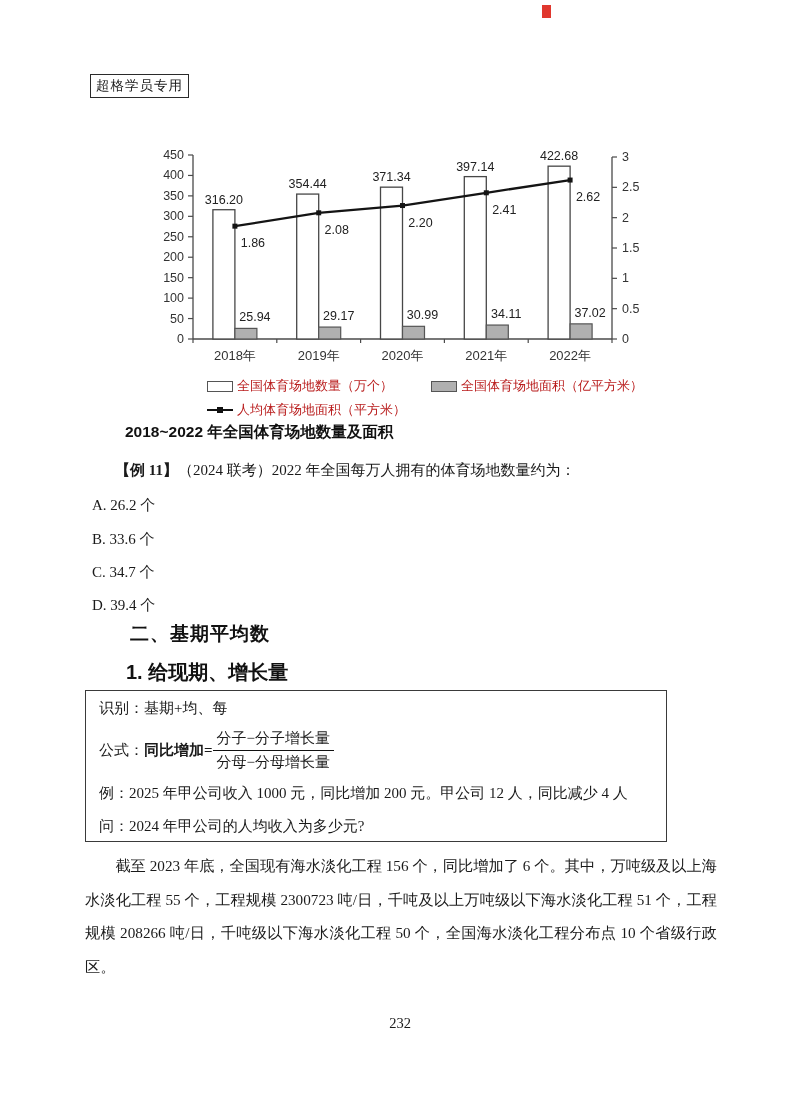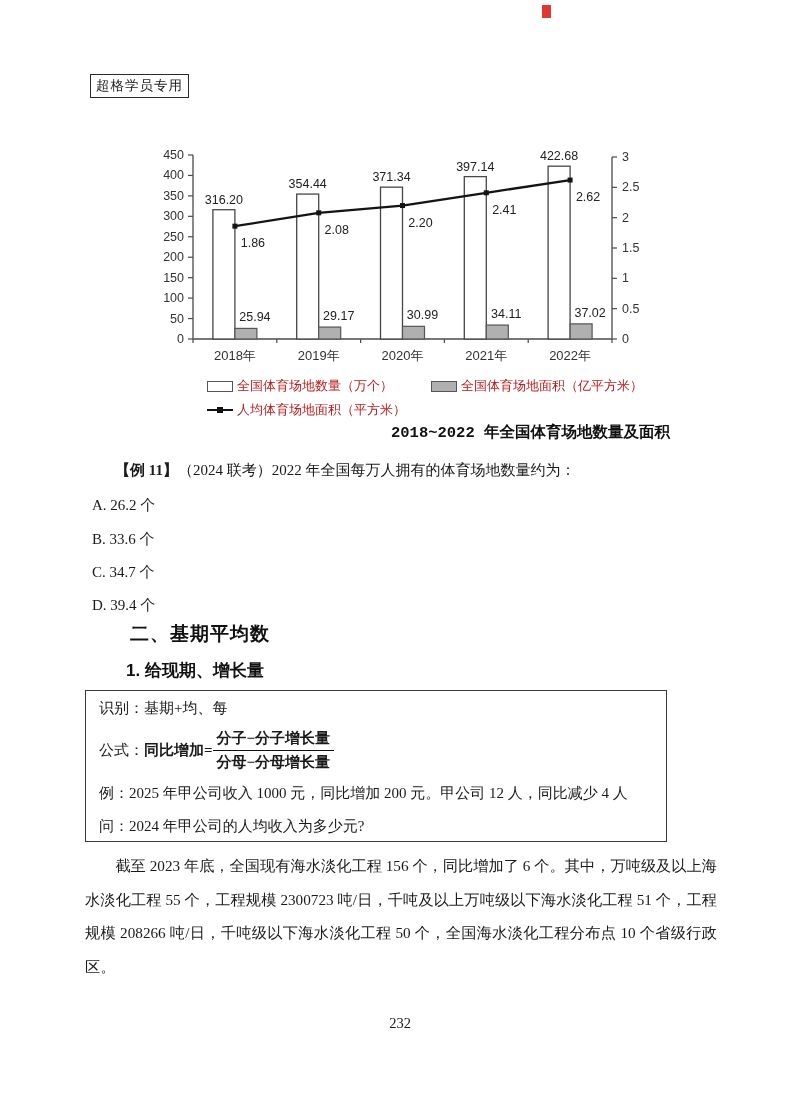--- a/index.html
+++ b/index.html
@@ -14,37 +14,37 @@
   
   #chart-wrap{left:125px;top:144px;width:545px;height:222px;}
   #chart-svg text{font-family:"Liberation Sans","DejaVu Sans",sans-serif;font-size:12.5px;fill:#333;}
   #chart-svg text.cat{font-size:13px;fill:#333;}
   #chart-svg text.val{font-size:12.5px;fill:#222;}
   .legend-item{position:absolute;display:flex;align-items:center;gap:4px;
                font-family:"Liberation Sans","DejaVu Sans",sans-serif;font-size:13px;color:#b91c1c;white-space:nowrap;}
   .sw-bar{width:26px;height:11px;border:1px solid #555;box-sizing:border-box;}
   .sw-line{width:26px;height:2px;background:#111;position:relative;}
   .sw-line::after{content:"";position:absolute;left:10px;top:-2px;width:6px;height:6px;background:#111;}
-  #chart-title{left:125px;top:422px;width:545px;text-align:right;font-weight:bold;
-               font-size:15.5px;font-family:Liberation Mono, monospace;color:#111;}
+  #chart-title{left:125px;top:422px;width:545px;text-align:left;font-weight:bold;
+               font-size:15.5px;font-family:Liberation Sans, sans-serif;color:#111;}
   
   #question{left:115px;top:461px;font-size:15px;white-space:nowrap;}
   #question .tag{font-weight:bold;}
   .option{left:92px;font-size:15px;white-space:nowrap;}
   
   #sec-heading{left:130px;top:621px;font-size:19px;font-weight:bold;
                font-family:"Liberation Sans","DejaVu Sans",sans-serif;color:#111;letter-spacing:1px;}
-  #sec-subheading{left:126px;top:659px;font-size:17px;font-weight:bold;
+  #sec-subheading{left:126px;top:659px;font-size:20px;font-weight:bold;
                font-family:"Liberation Sans","DejaVu Sans",sans-serif;color:#111;text-align:center;}
   
   #formula-box{left:85px;top:690px;width:582px;height:152px;border:1.5px solid #3a3a3a;box-sizing:border-box;}
   .box-line{position:absolute;left:13px;font-size:15px;white-space:nowrap;}
   #box-formula-line{display:flex;align-items:center;}
   #box-formula-line .bold{font-weight:bold;}
-  .fraction{display:inline-block;text-align:center;font-weight:bold;vertical-align:middle;}
+  .fraction{display:inline-block;text-align:center;font-weight:normal;vertical-align:middle;}
   .fraction .num{display:block;border-bottom:1.3px solid #111;padding:0 4px 2px 4px;}
   .fraction .den{display:block;padding:2px 4px 0 4px;}
   
   #paragraph{left:85px;top:849px;width:632px;font-size:15.2px;line-height:33.5px;
              text-align:justify;text-indent:2em;}
   
   #page-number{left:0;top:1015px;width:800px;text-align:center;font-size:14.5px;}
 </style>
 </head>
 <body>

